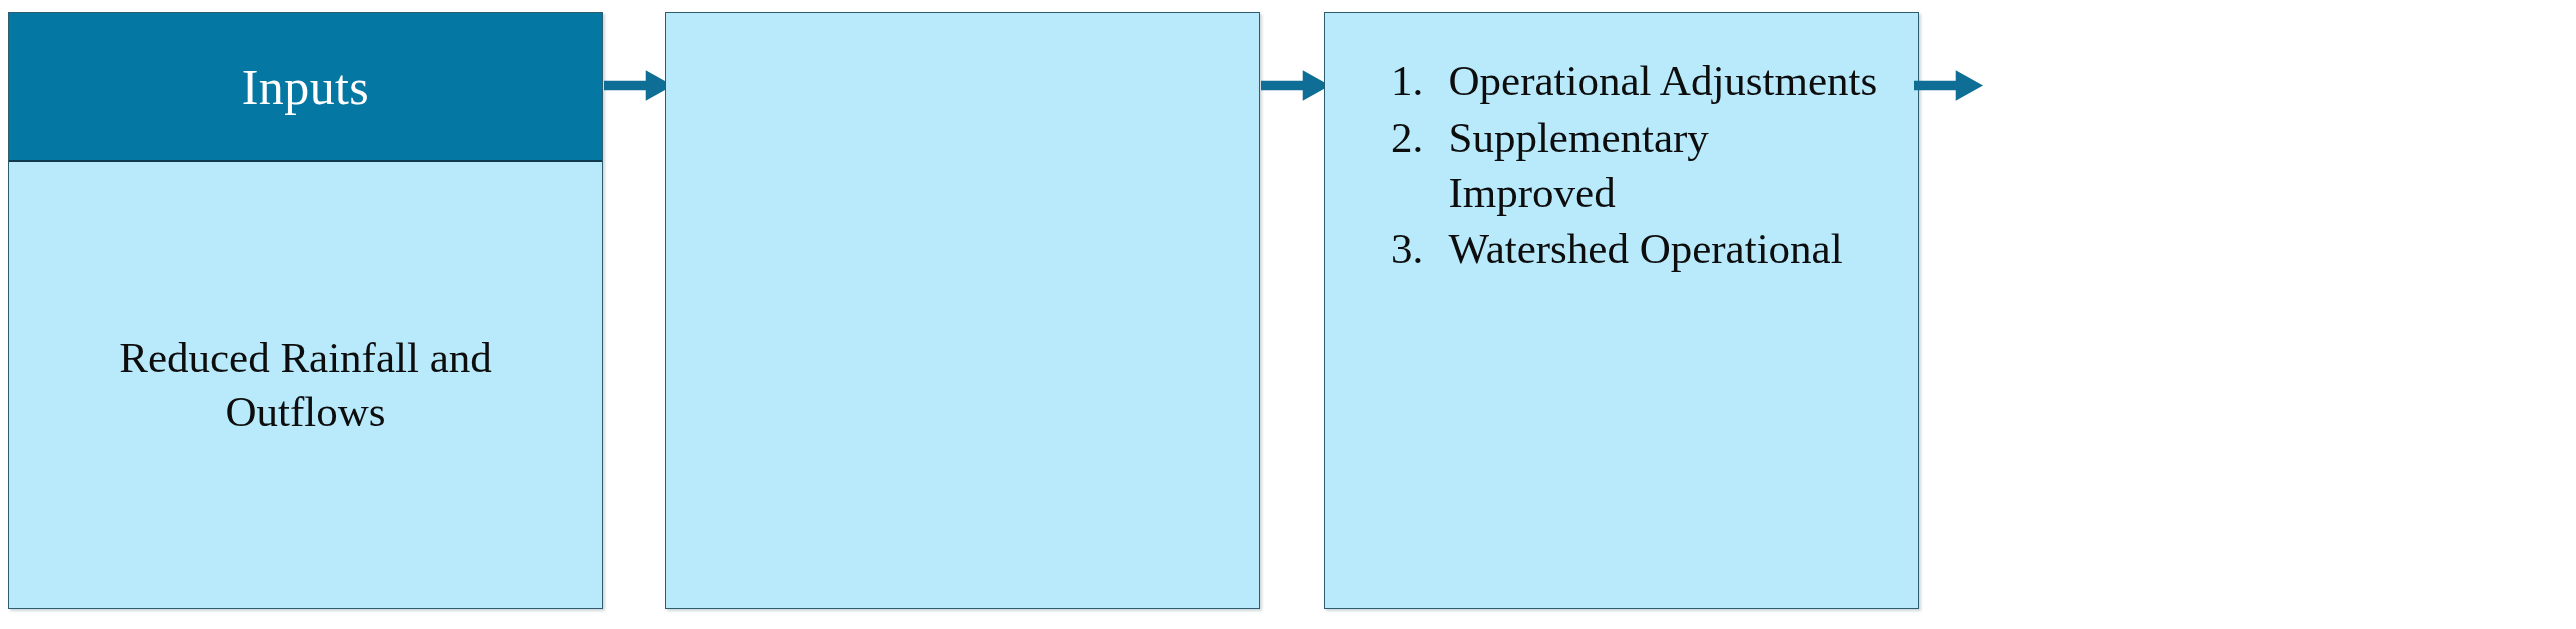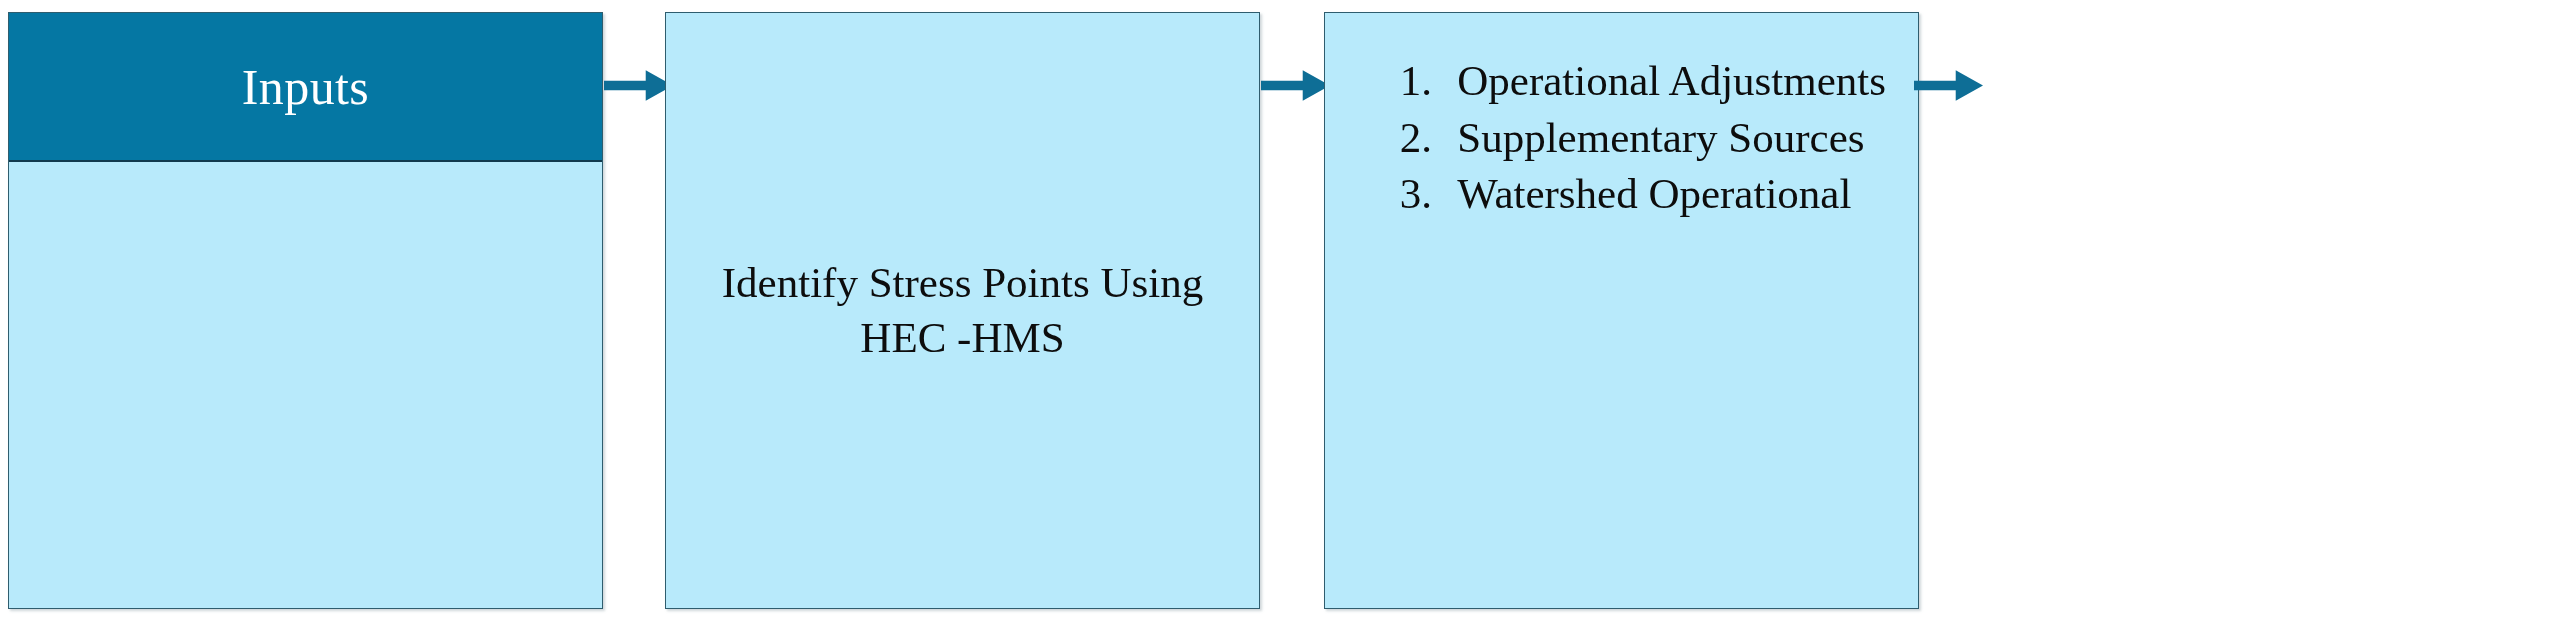--- a/index.html
+++ b/index.html
@@ -60,21 +60,21 @@
     display: flex;
     align-items: center;
     justify-content: center;
     box-sizing: border-box;
     padding: 0 32px;
   }
 
   .stage-body.align-top {
     align-items: flex-start;
     padding-top: 40px;
-    justify-content: flex-end;
+    justify-content: center;
   }
 
   .body-text {
     color: #0d0d0d;
     font-size: 43px;
     line-height: 1.26;
     text-align: center;
     width: 100%;
   }
 
@@ -107,45 +107,45 @@
 </style>
 </head>
 <body>
 
 <div id="diagram">
 
   <div class="stage" style="left:8px;">
     <div class="stage-header">
       <span class="stage-title">Inputs</span>
     </div>
+    <div class="stage-body">
+      <div class="body-text">Reduced Rainfall and Outflows</div>
+    </div>
   </div>
 
   <div class="arrow" style="left:604px;">
     <svg width="69" height="37" viewBox="0 0 86 46" xmlns="http://www.w3.org/2000/svg">
       <path d="M0 17 H52 V4 L86 23 L52 42 V29 H0 Z" fill="#0E6E96"></path>
     </svg>
   </div>
 
   <div class="stage" style="left:665px;">
-    <div class="stage-body">
-      <div class="body-text">Identify Stress Points Using HEC -HMS</div>
-    </div>
   </div>
 
   <div class="arrow" style="left:1261px;">
     <svg width="69" height="37" viewBox="0 0 86 46" xmlns="http://www.w3.org/2000/svg">
       <path d="M0 17 H52 V4 L86 23 L52 42 V29 H0 Z" fill="#0E6E96"></path>
     </svg>
   </div>
 
   <div class="stage" style="left:1324px;">
     <div class="stage-body align-top">
       <ol class="strategy-list">
         <li>Operational Adjustments</li>
-        <li>Supplementary Sources</li>
+        <li>Supplementary Improved</li>
         <li>Watershed Operational</li>
       </ol>
     </div>
   </div>
 
   <div class="arrow" style="left:1914px;">
     <svg width="69" height="37" viewBox="0 0 86 46" xmlns="http://www.w3.org/2000/svg">
       <path d="M0 17 H52 V4 L86 23 L52 42 V29 H0 Z" fill="#0E6E96"></path>
     </svg>
   </div>

